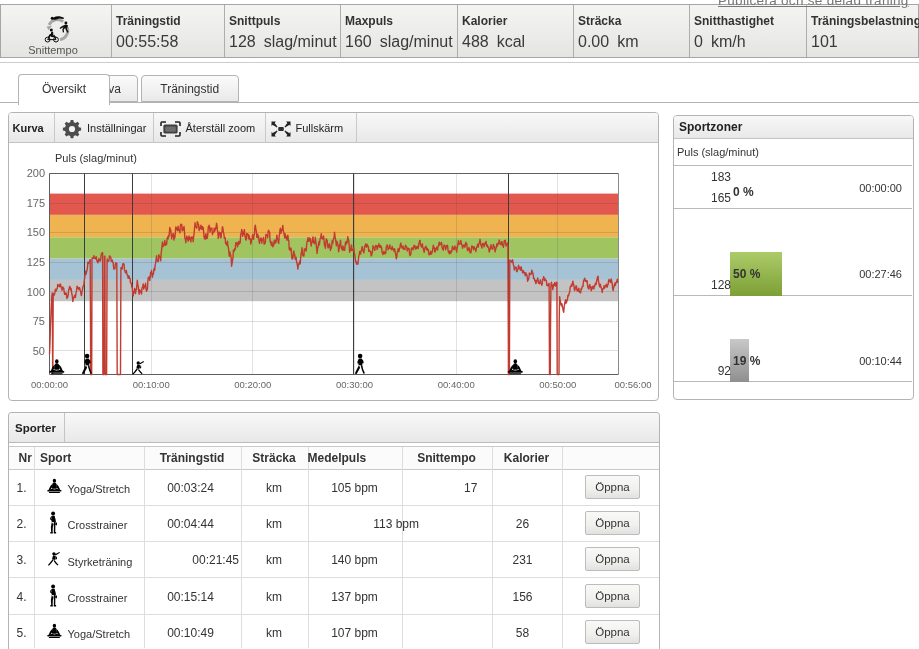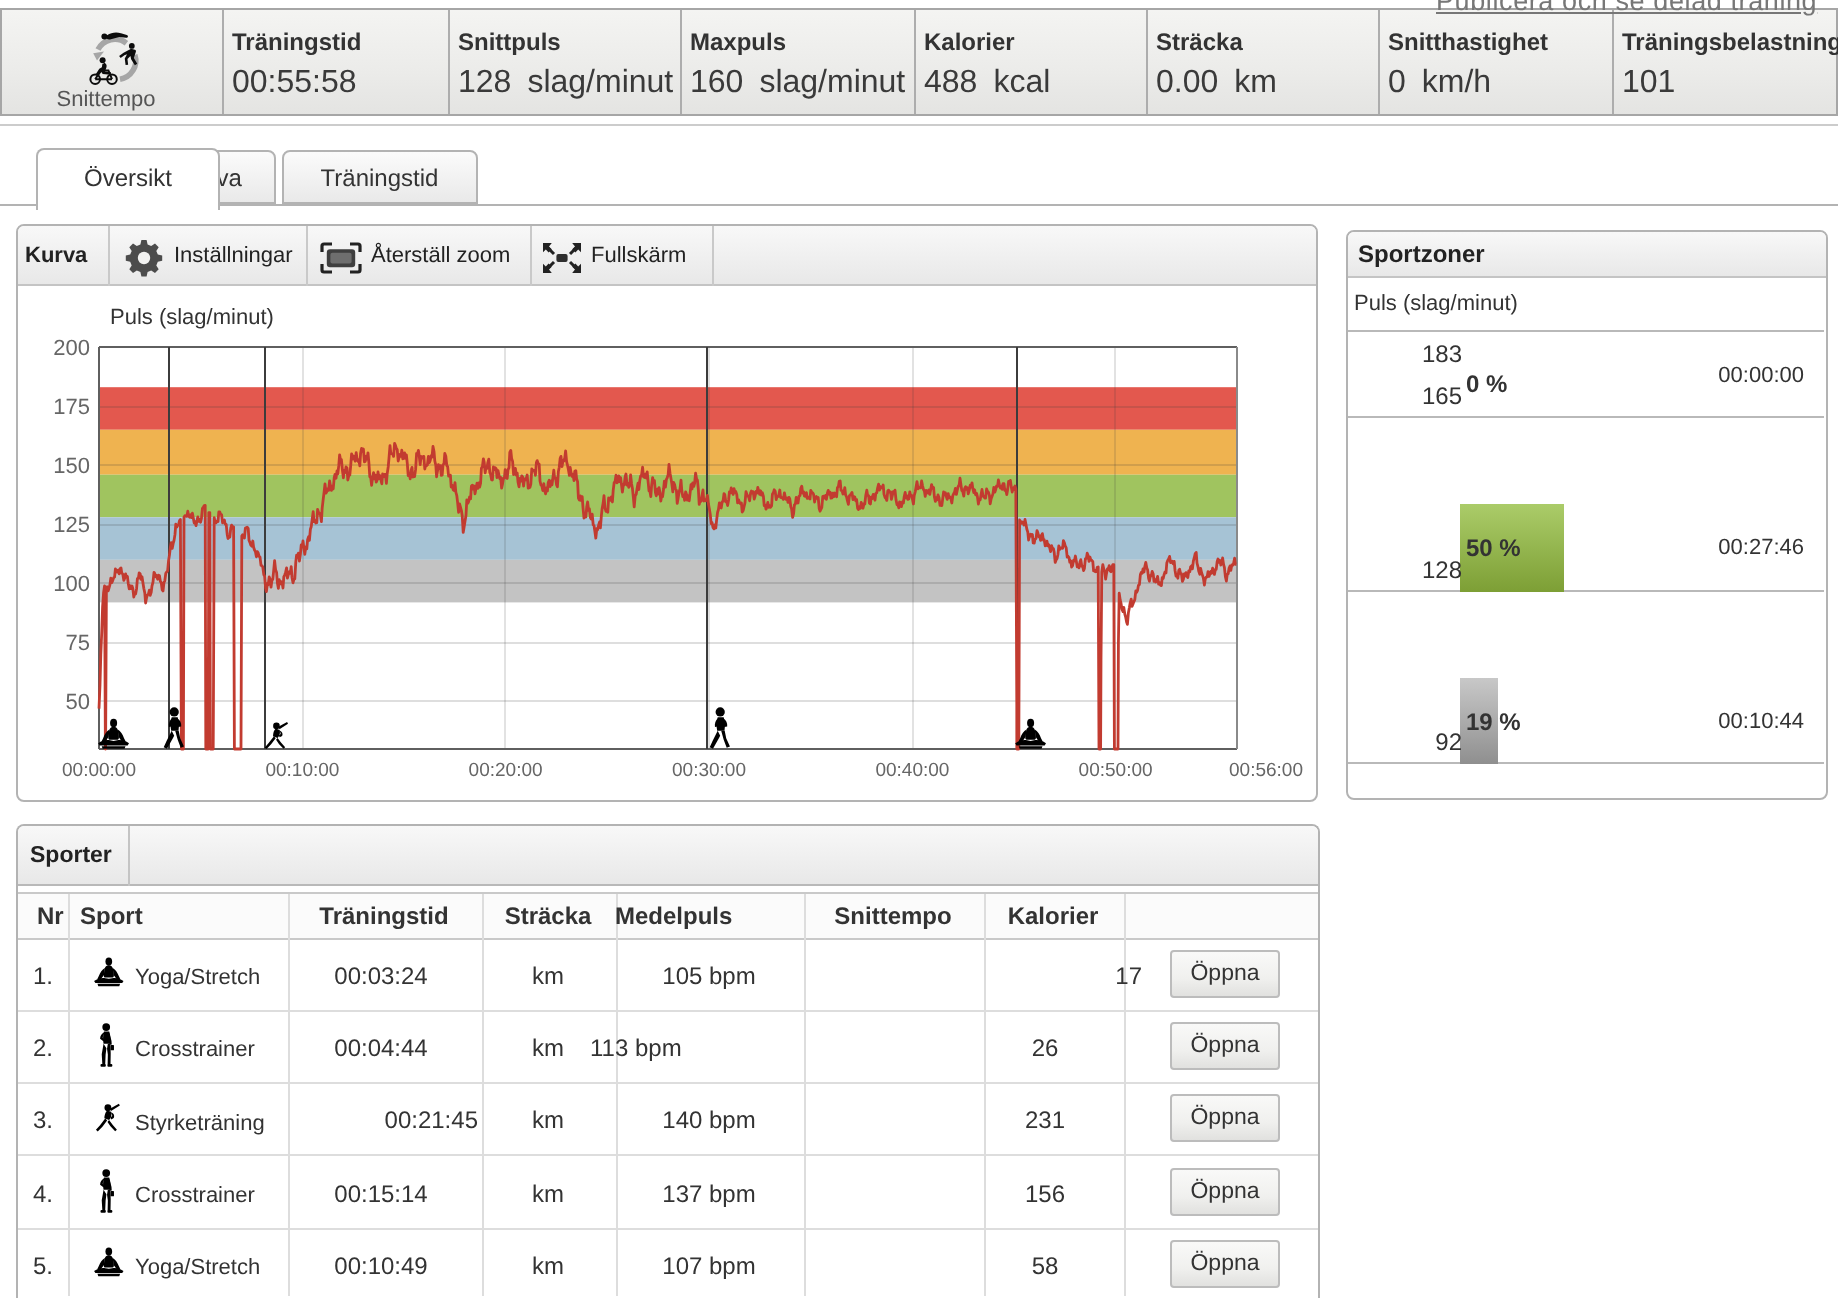--- a/index.html
+++ b/index.html
@@ -276,41 +276,41 @@
         <path d="M6.1,4.9 C4.8,5.7 3.9,7.0 3.3,8.7 L2.5,10.3 L3.9,10.8 C4.7,9.7 5.4,8.9 5.8,8.1 Z"></path>
         <path d="M9.9,4.9 C11.2,5.7 12.1,7.0 12.7,8.7 L13.5,10.3 L12.1,10.8 C11.3,9.7 10.6,8.9 10.2,8.1 Z"></path>
         <path d="M1.0,11.1 C2.8,9.9 4.7,9.4 6.4,9.8 L8,10.1 L9.6,9.8 C11.3,9.4 13.2,9.9 15.0,11.1 L14.4,12.1 L1.6,12.1 Z"></path>
         <path d="M2.6,12.5 L13.4,12.5 L13.0,13.6 L3.0,13.6 Z"></path>
       </g>
     </svg>
     <div class="spname" style="left:58.5px;top:70.2px">Yoga/Stretch</div>
     <div class="spcell" style="left:133px;top:67.7px;width:97px;text-align:center">00:03:24</div>
     <div class="spcell" style="left:231.5px;top:67.7px;width:67px;text-align:center">km</div>
     <div class="spcell" style="left:298.5px;top:67.7px;width:94px;text-align:center">105 bpm</div>
-    <div class="spcell" style="left:500px;top:67.7px;width:62px;text-align:right">17</div>
+    <div class="spcell" style="left:455px;top:67.7px;width:62px;text-align:left">17</div>
     <div class="btn" style="left:576px;top:61.7px">Öppna</div>
     <div class="hline" style="left:0;top:91.8px;width:650px"></div>
     <div class="spcell" style="left:0;top:103.9px;width:25px;text-align:center">2.</div>
     <svg class="abs" style="left:38px;top:98.2px" width="12" height="23" viewBox="0 0 12 23">
       <g transform="translate(0.6,0.5) scale(1.020)" fill="#000">
         <circle cx="5.4" cy="2.0" r="1.9"></circle>
         <path d="M4.3,4.2 L6.9,4.2 C7.5,6.2 7.6,8.2 7.3,10.2 L4.1,10.2 C3.7,8.2 3.8,6.2 4.3,4.2 Z"></path>
         <path d="M4.4,4.5 C3.1,5.2 2.4,6.3 2.4,7.7 L4.0,9.0 L4.7,8.2 L3.7,7.2 C3.8,6.4 4.1,5.5 4.7,4.9 Z"></path>
         <path d="M6.9,4.6 L8.0,8.8 L8.1,10.6 L7.2,10.7 L6.6,9.0 Z"></path>
         <rect x="7.5" y="10.8" width="1.7" height="2.6" rx="0.3"></rect>
         <path d="M4.1,10.2 L3.2,15.3 L3.5,20.3 L4.9,20.3 L5.1,15.6 L5.5,12.4 Z"></path>
         <path d="M5.8,12.6 L6.2,15.4 L6.1,20.3 L7.5,20.3 L7.6,14.8 L7.4,10.2 L6.2,10.2 Z"></path>
         <rect x="2.6" y="20.1" width="2.6" height="1.4" rx="0.5"></rect>
         <rect x="6.0" y="20.1" width="2.4" height="1.4" rx="0.5"></rect>
       </g>
     </svg>
     <div class="spname" style="left:58.5px;top:106.4px">Crosstrainer</div>
     <div class="spcell" style="left:133px;top:103.9px;width:97px;text-align:center">00:04:44</div>
     <div class="spcell" style="left:231.5px;top:103.9px;width:67px;text-align:center">km</div>
-    <div class="spcell" style="left:286px;top:103.9px;width:94px;text-align:left">113 bpm</div>
+    <div class="spcell" style="left:316px;top:103.9px;width:94px;text-align:right">113 bpm</div>
     <div class="spcell" style="left:482.5px;top:103.9px;width:62px;text-align:center">26</div>
     <div class="btn" style="left:576px;top:97.9px">Öppna</div>
     <div class="hline" style="left:0;top:128.1px;width:650px"></div>
     <div class="spcell" style="left:0;top:140.2px;width:25px;text-align:center">3.</div>
     <svg class="abs" style="left:36.5px;top:137.9px" width="17" height="15" viewBox="0 0 17 15">
       <g transform="translate(0.5,0.0) scale(0.980)" fill="#000">
         <circle cx="7.6" cy="2.9" r="1.75"></circle>
         <path d="M8.6,3.4 L13.2,0.9 L13.7,1.8 L9.2,4.6 Z"></path>
         <path d="M7.2,4.3 L9.3,5.0 C9.7,6.6 9.3,8.1 8.2,9.2 L5.8,8.3 C5.8,6.7 6.3,5.3 7.2,4.3 Z"></path>
         <path d="M9.5,5.4 C10.7,6.0 11.1,7.0 10.6,8.2 L9.3,8.9 L8.9,7.9 L9.8,7.2 C9.8,6.6 9.6,6.0 9.2,5.7 Z"></path>

